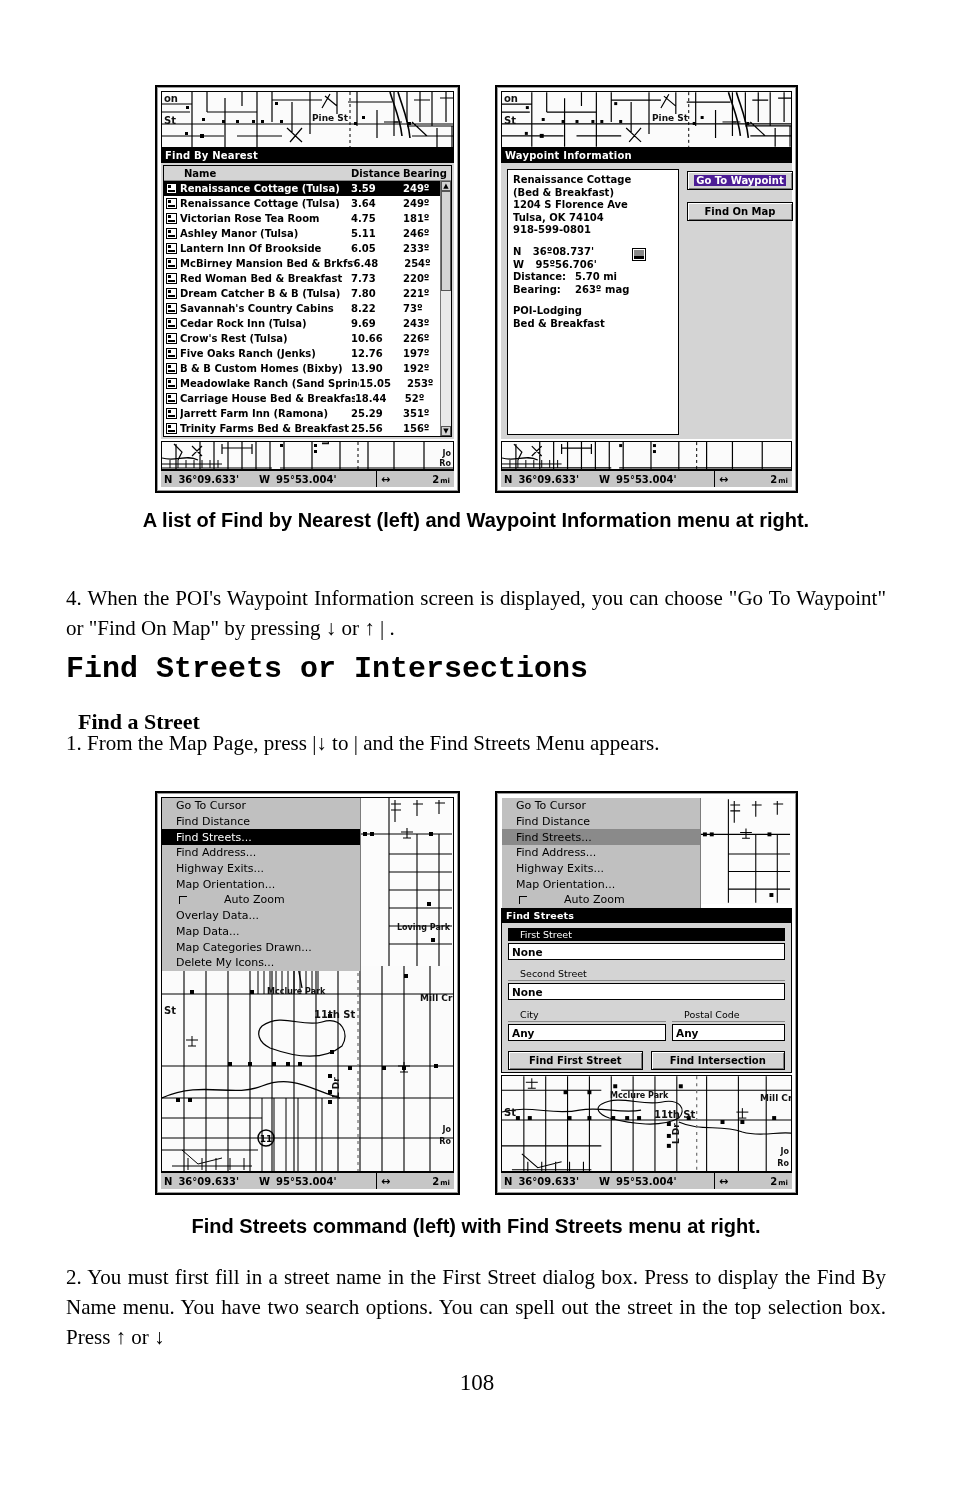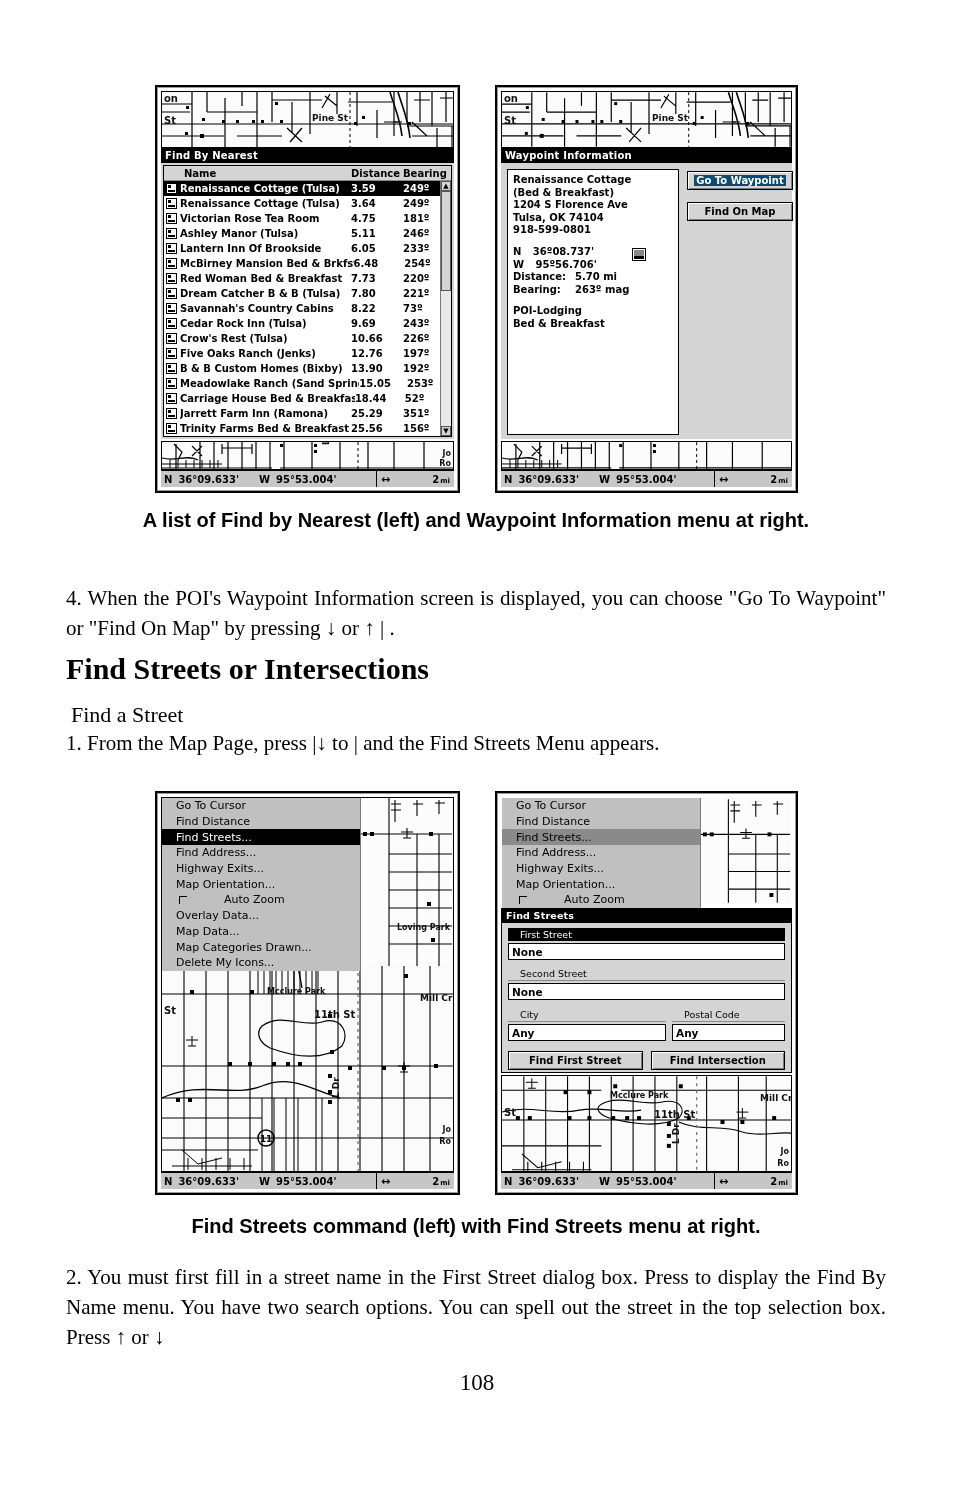--- a/index.html
+++ b/index.html
@@ -259,21 +259,21 @@
     box-sizing: border-box;
     font-family: "DejaVu Sans", sans-serif;
     font-size: 10px;
     font-weight: bold;
     display: flex;
     align-items: center;
     justify-content: center;
     color: #000;
   }
   .gbtn .hl {
-    background: #0c4a6e;
+    background: #4c1d95;
     color: #fff;
     padding: 0 2px;
   }
 
   
   .gmenu {
     position: absolute;
     background: #c0c0c0;
     box-sizing: border-box;
     font-family: "DejaVu Sans", sans-serif;
@@ -343,30 +343,30 @@
   .para {
     position: absolute;
     font-family: "Liberation Serif", serif;
     font-size: 21px;
     line-height: 30px;
     text-align: justify;
   }
   h1.sec {
     position: absolute;
     margin: 0;
-    font-family: Liberation Serif, serif;
+    font-family: Liberation Mono, monospace;
     font-weight: bold;
     font-size: 30px;
     line-height: 34px;
   }
   h2.sub {
     position: absolute;
-    margin: 5px;
+    margin: 12px;
     font-family: "Liberation Serif", serif;
-    font-weight: normal;
+    font-weight: bold;
     font-size: 22px;
     line-height: 26px;
     text-align: right;
   }
   .pageno {
     position: absolute;
     width: 100%;
     text-align: center;
     font-family: "Liberation Serif", serif;
     font-size: 23px;

